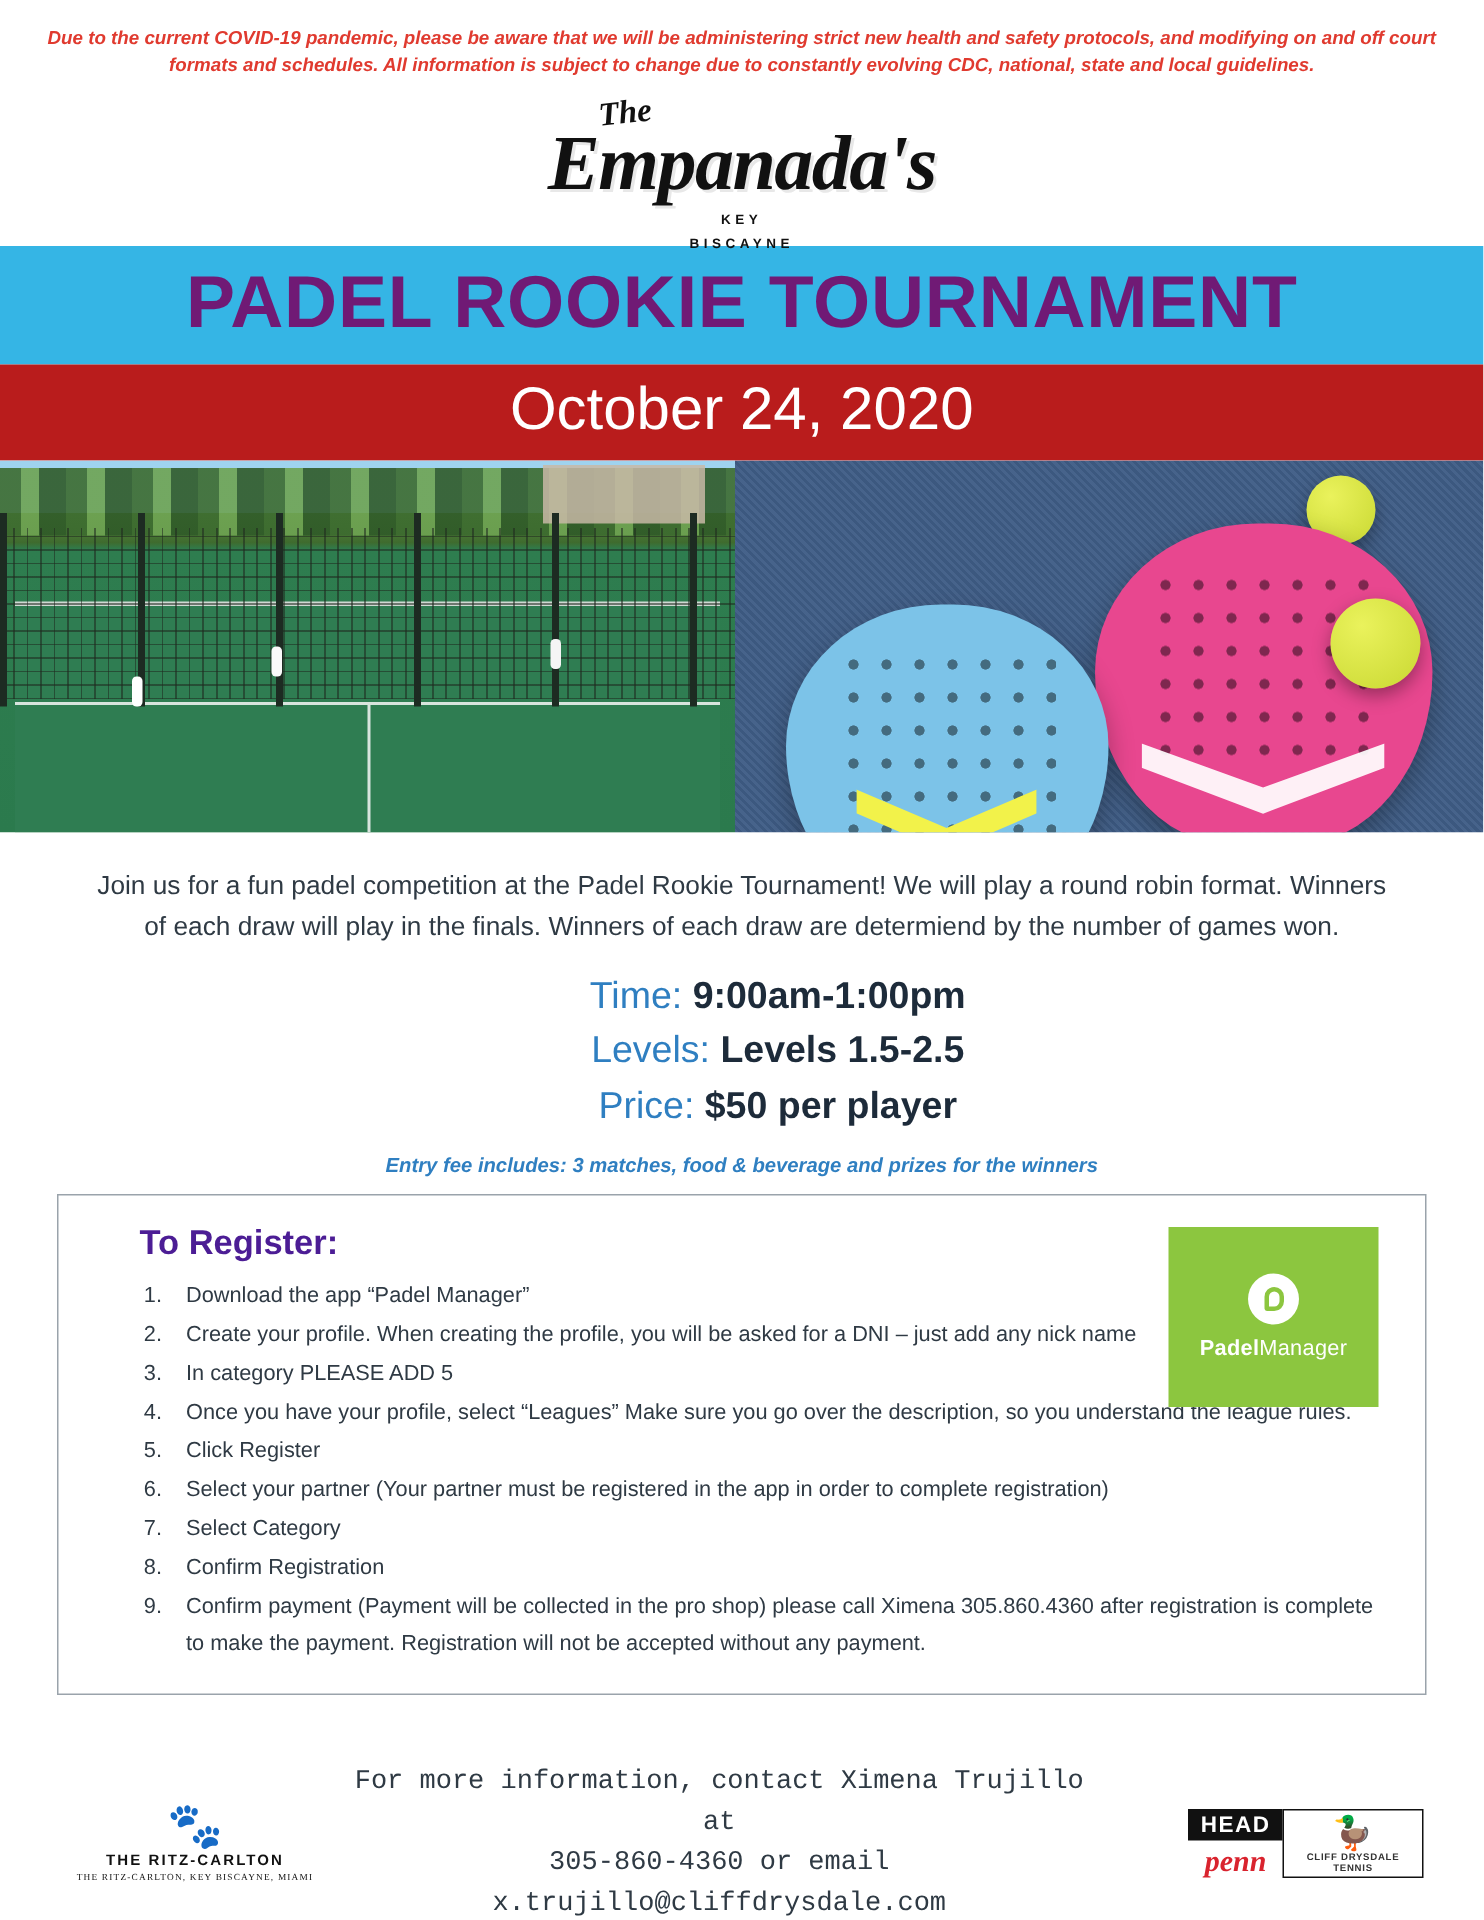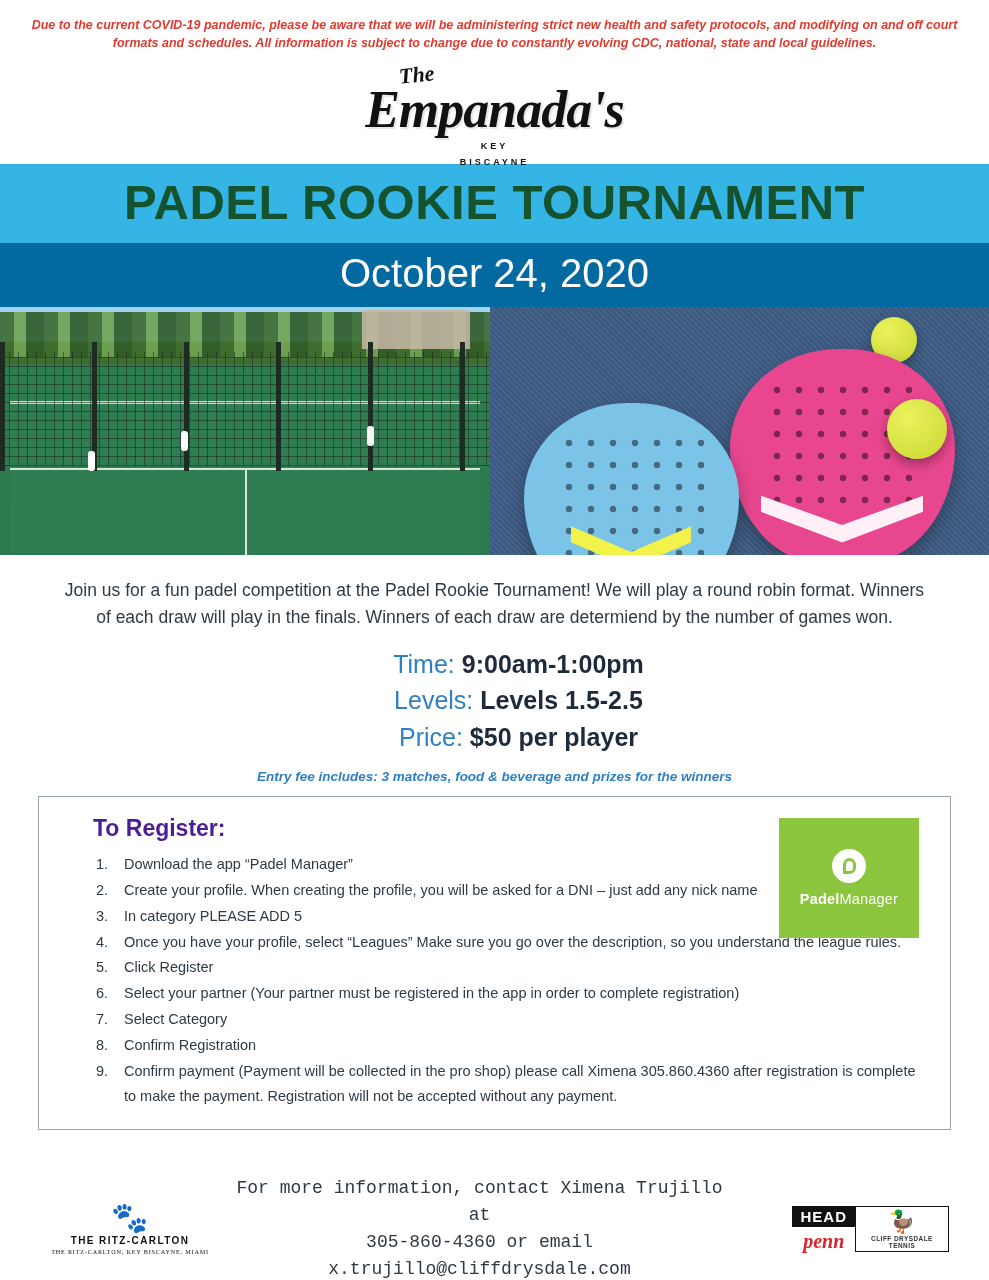--- a/index.html
+++ b/index.html
@@ -59,30 +59,30 @@
     letter-spacing: 3px;
     color: #111;
     font-weight: bold;
     margin-top: 4px;
     line-height: 1.35;
   }
 
   
   .title-bar {
     background: #35b5e5;
-    color: #14532d;
+    color: #701a75;
     text-align: center;
     font-size: 49px;
     font-weight: bold;
     letter-spacing: 0.5px;
     padding: 14px 0 16px 0;
     line-height: 1;
   }
   .date-bar {
-    background: #0369a1;
+    background: #b91c1c;
     color: #ffffff;
     text-align: center;
     font-size: 40px;
     padding: 10px 0 14px 0;
     line-height: 1;
   }
 
   
   .photos {
     display: flex;

